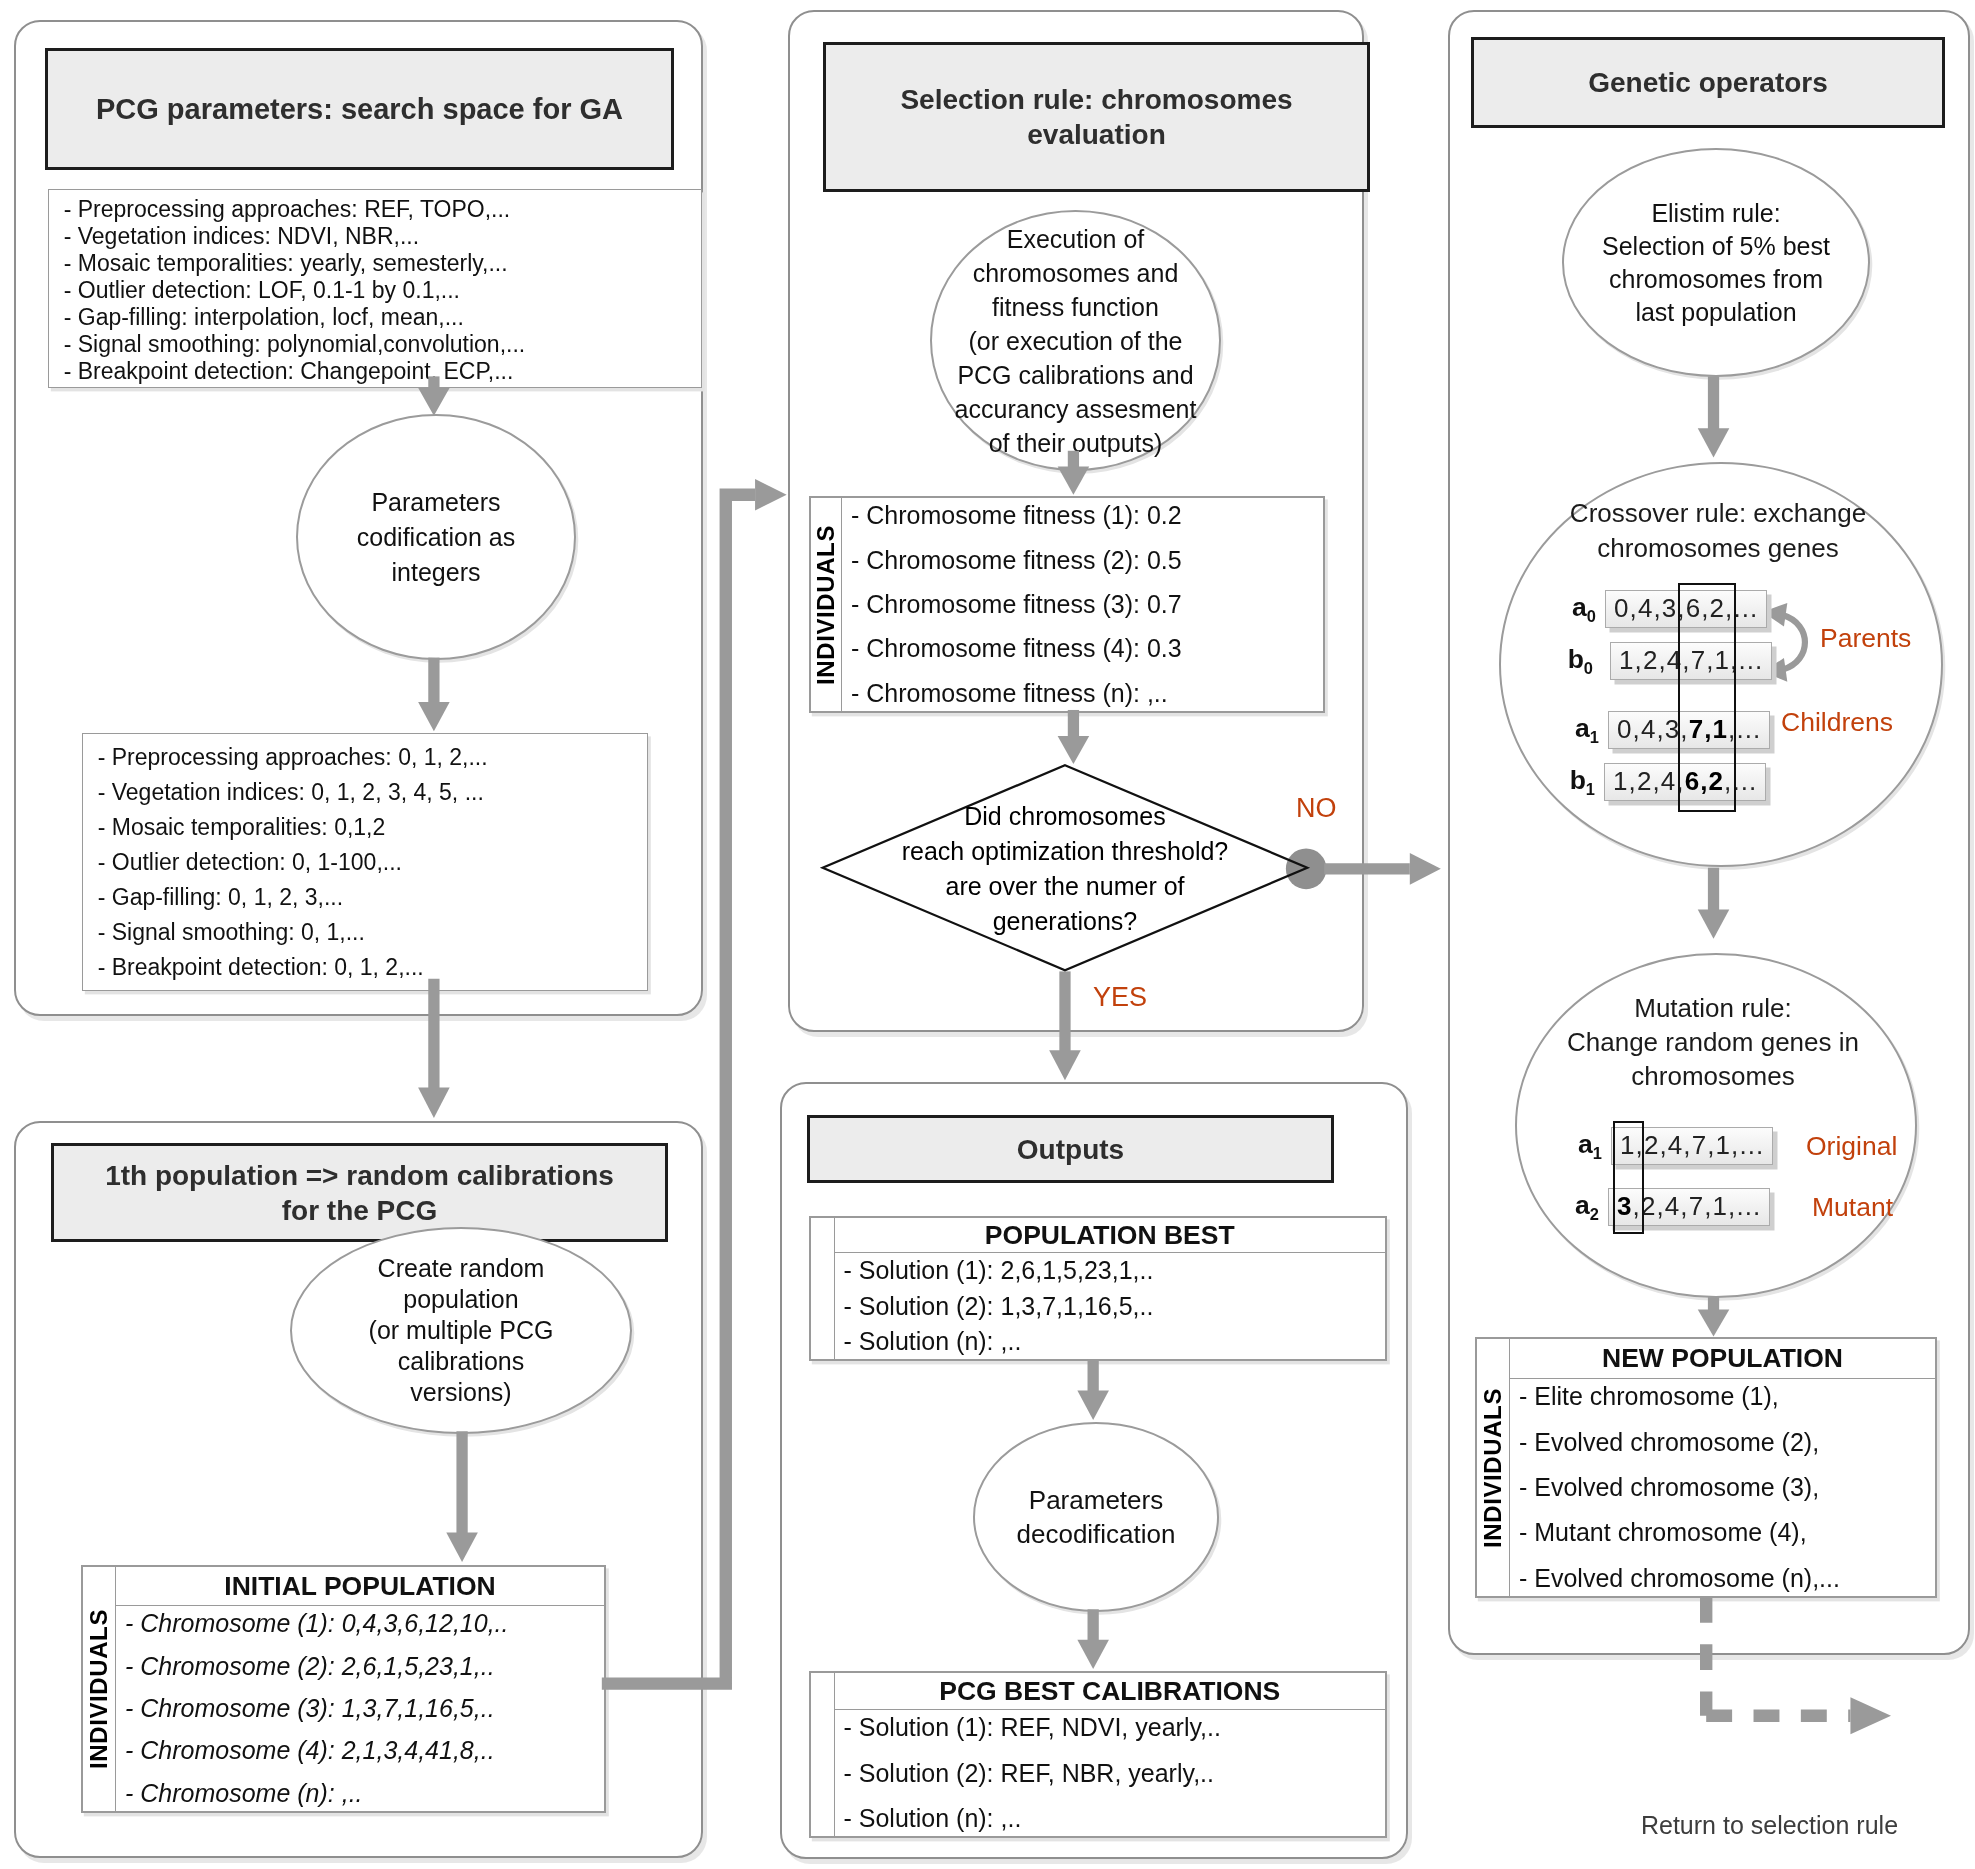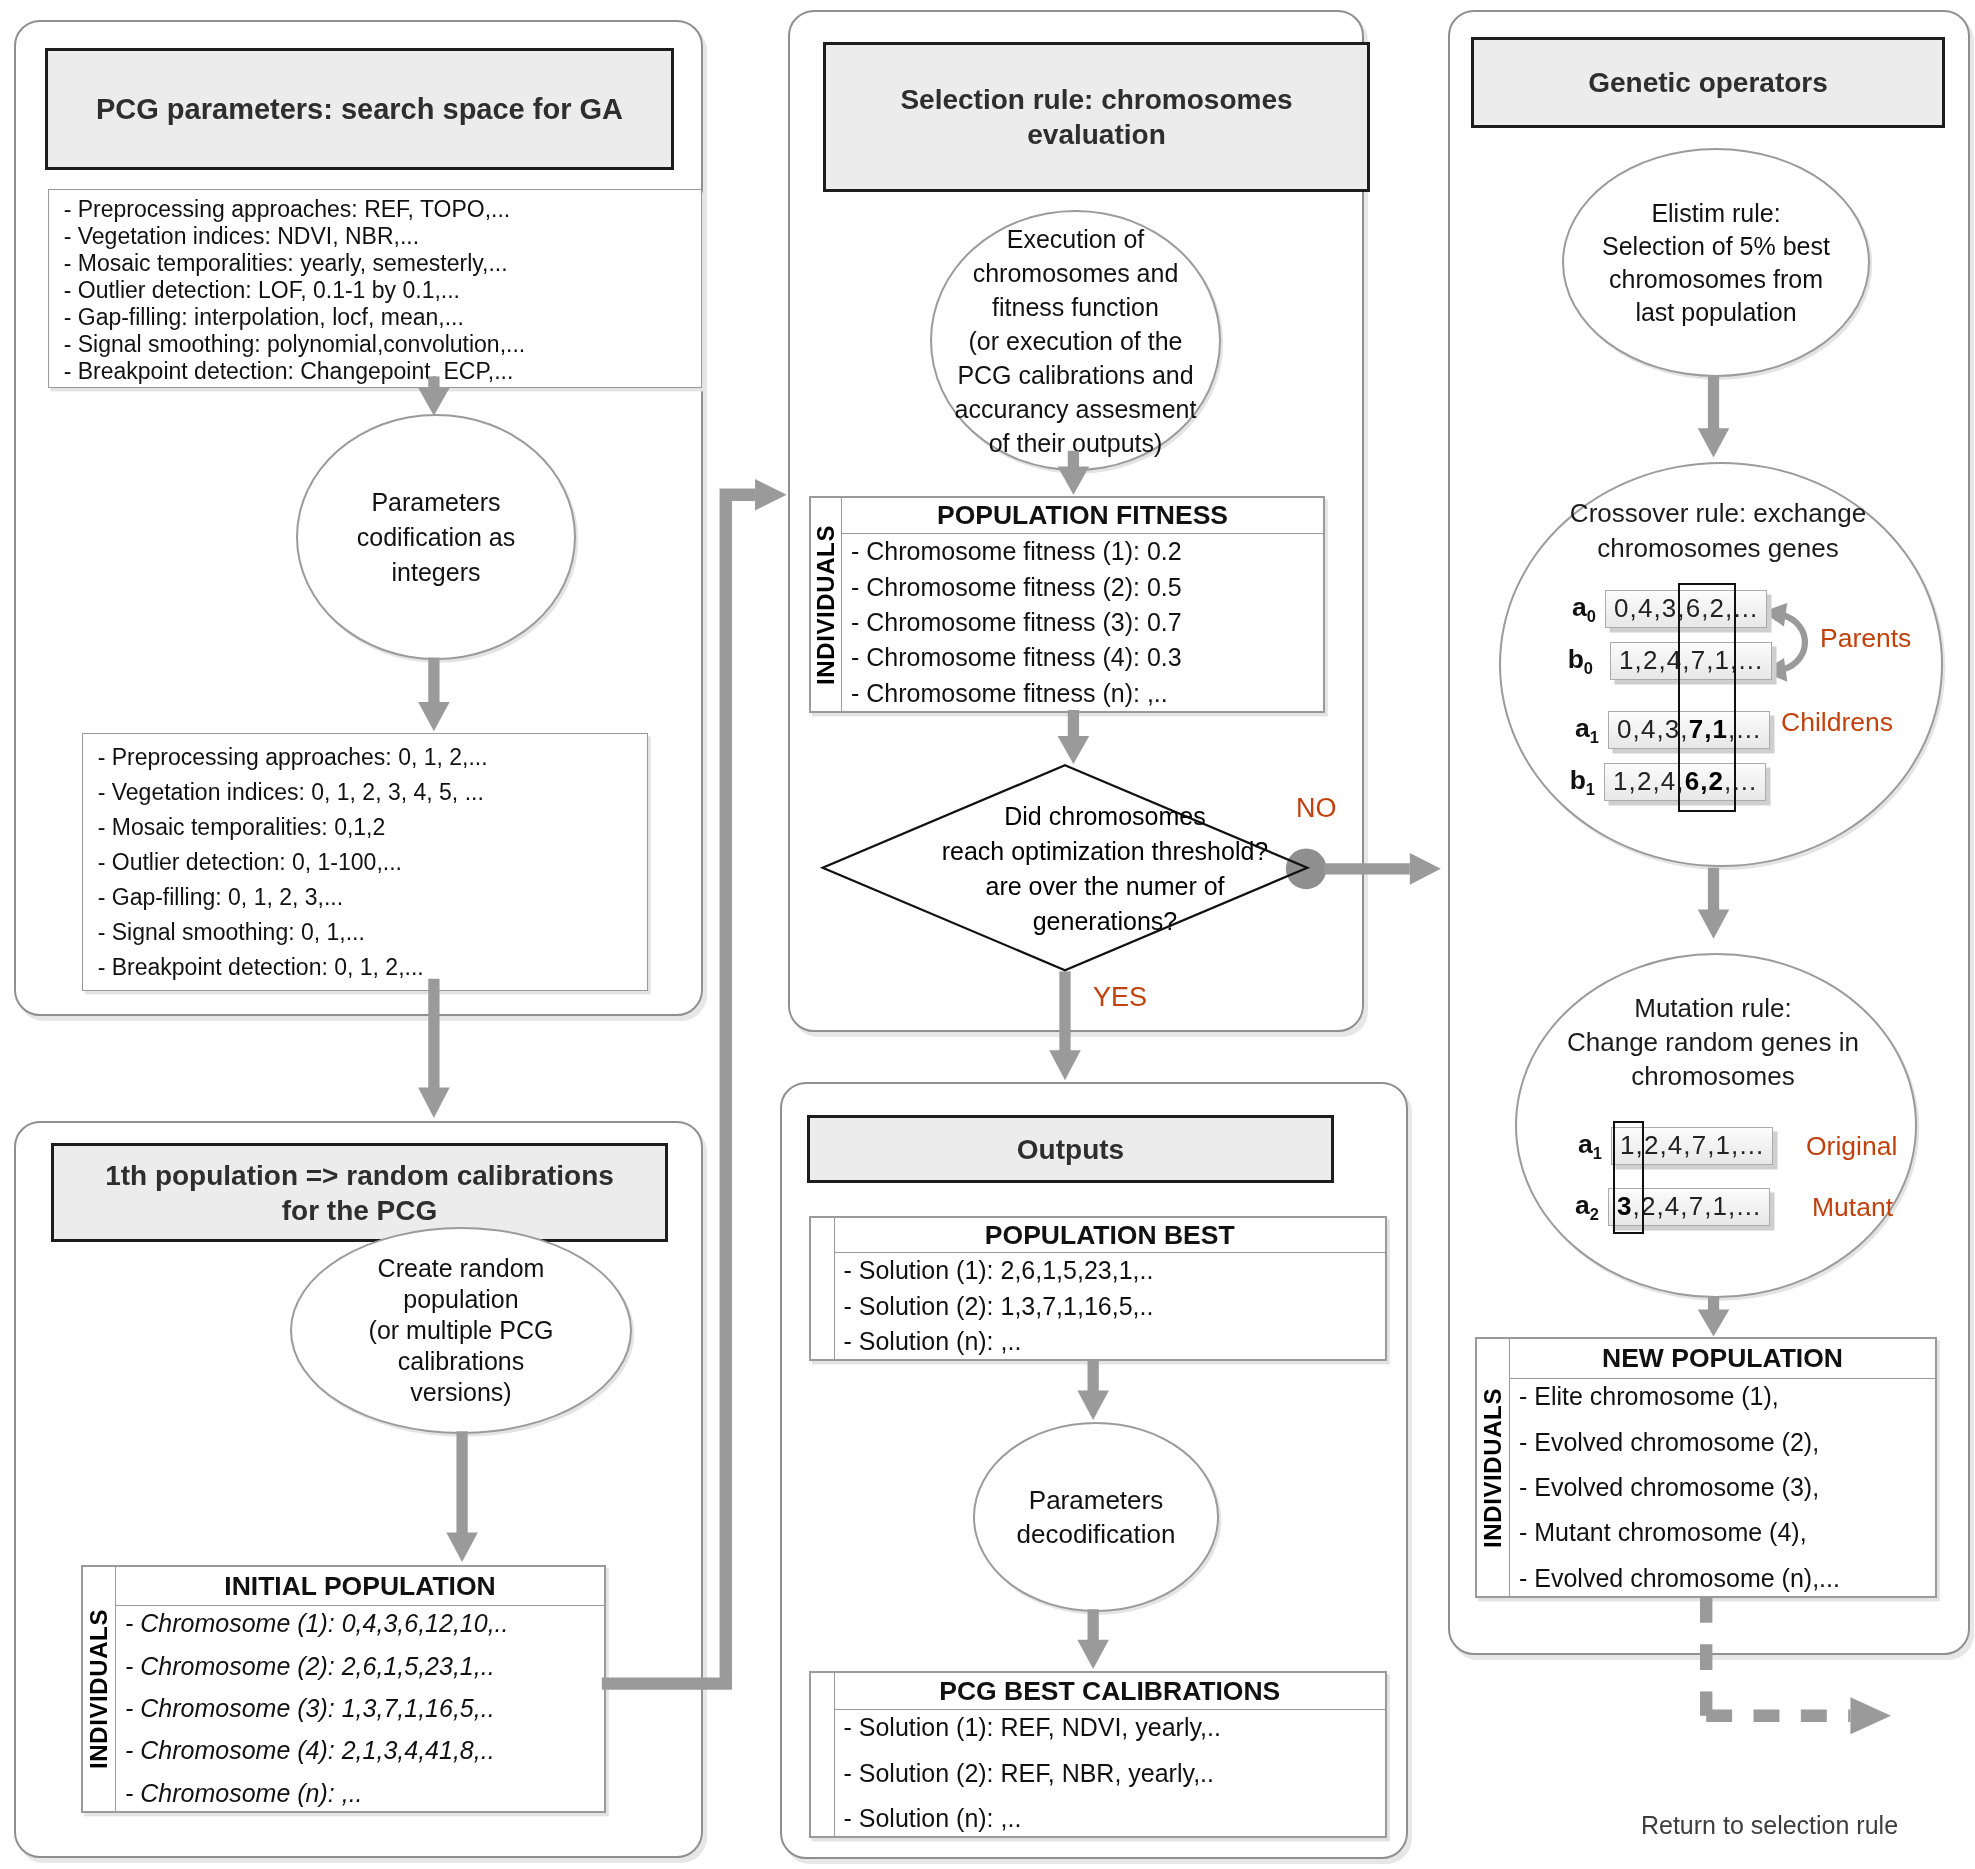--- a/index.html
+++ b/index.html
@@ -214,32 +214,31 @@
 (or execution of the
 PCG calibrations and
 accurancy assesment
 of their outputs)</div>
 
   <div class="tbl" style="left:809px;top:496px;width:512px;height:213px;">
     <div class="tbl-side" style="width:30px;">
       <span>INDIVIDUALS</span>
     </div>
     <div class="tbl-main">
-      <div class="tbl-header" style="height:35px;font-size:26.5px;">POPULATION FITNESS</div>
       <div class="tbl-rows" style="font-size:25px;">
         <div class="tbl-row">- Chromosome fitness (1): 0.2</div>
         <div class="tbl-row">- Chromosome fitness (2): 0.5</div>
         <div class="tbl-row">- Chromosome fitness (3): 0.7</div>
         <div class="tbl-row">- Chromosome fitness (4): 0.3</div>
         <div class="tbl-row">- Chromosome fitness (n): ,..</div>
       </div>
     </div>
   </div>
 
-  <div class="diamond-text" style="left:908px;top:799px;width:394px;">Did chromosomes
+  <div class="diamond-text" style="left:868px;top:799px;width:394px;">Did chromosomes
 reach optimization threshold?
 are over the numer of
 generations?</div>
 
   <div class="flow-label" style="left:1296px;top:793px;font-size:27px;">NO</div>
   <div class="flow-label" style="left:1093px;top:982px;font-size:27px;">YES</div>
 
   <div class="title-box" style="left:807px;top:1115px;width:521px;height:62px;font-size:28px;">Outputs</div>
 
   <div class="tbl" style="left:809px;top:1216px;width:574px;height:141px;">

